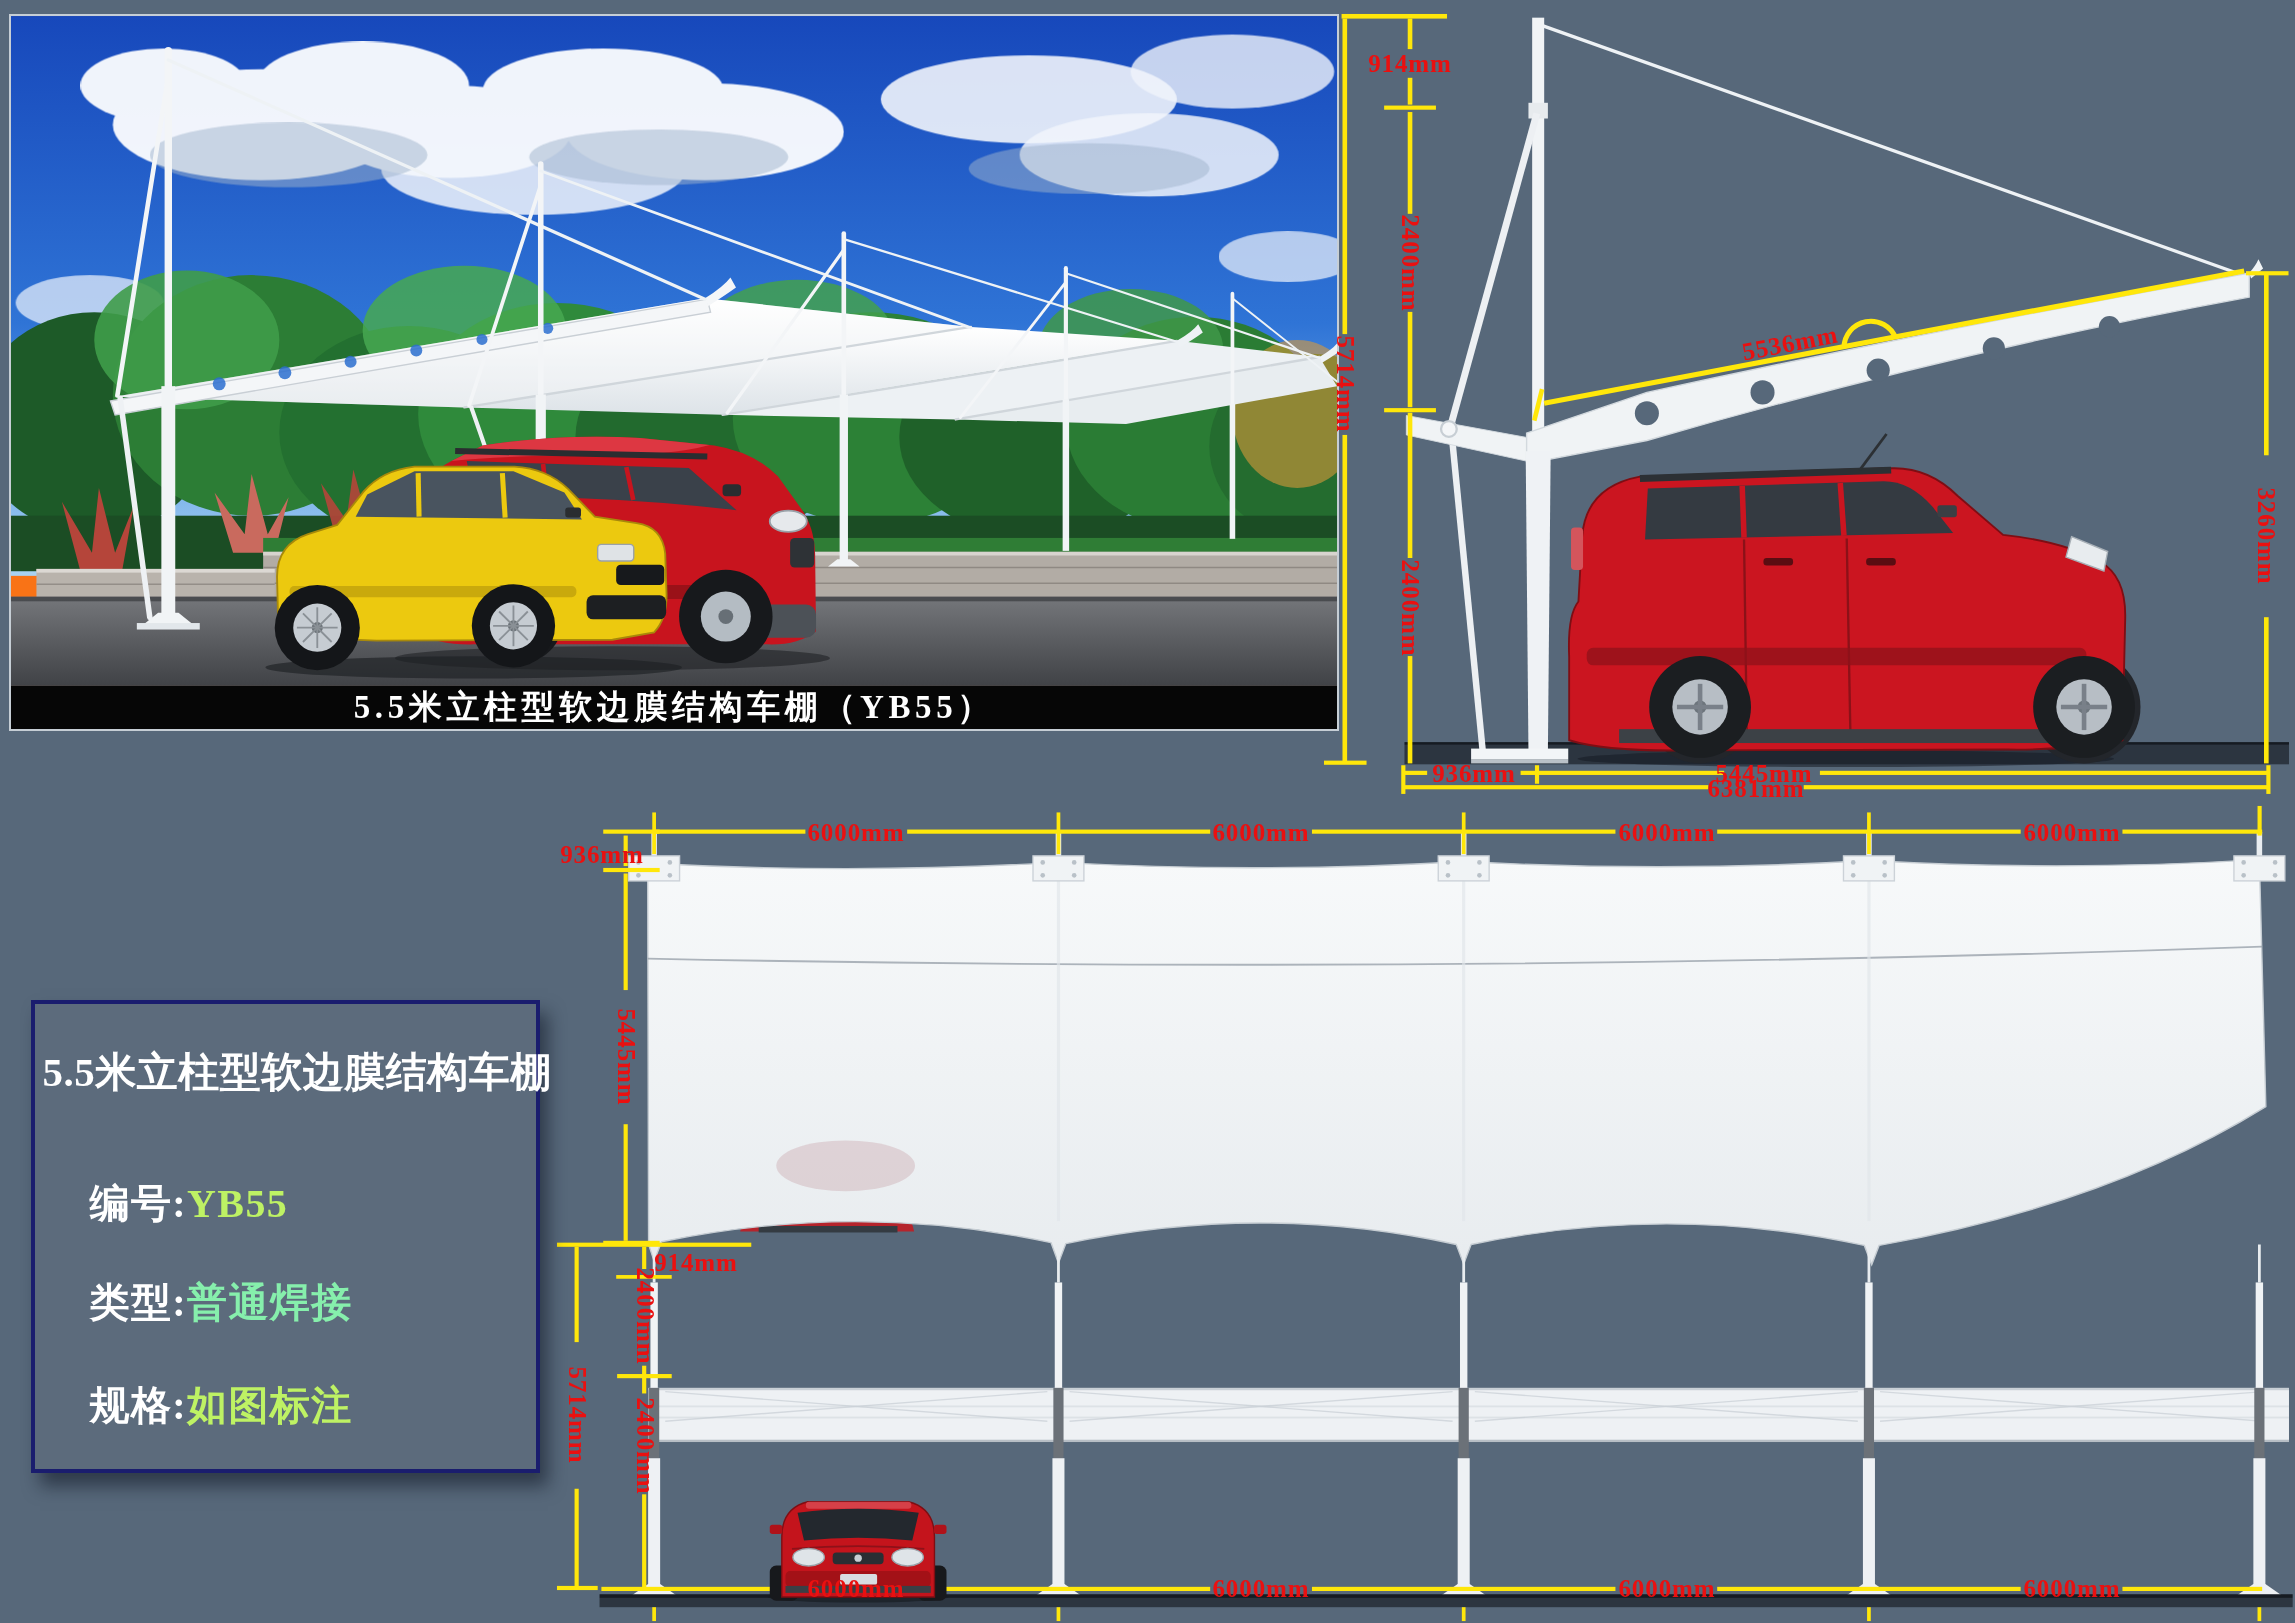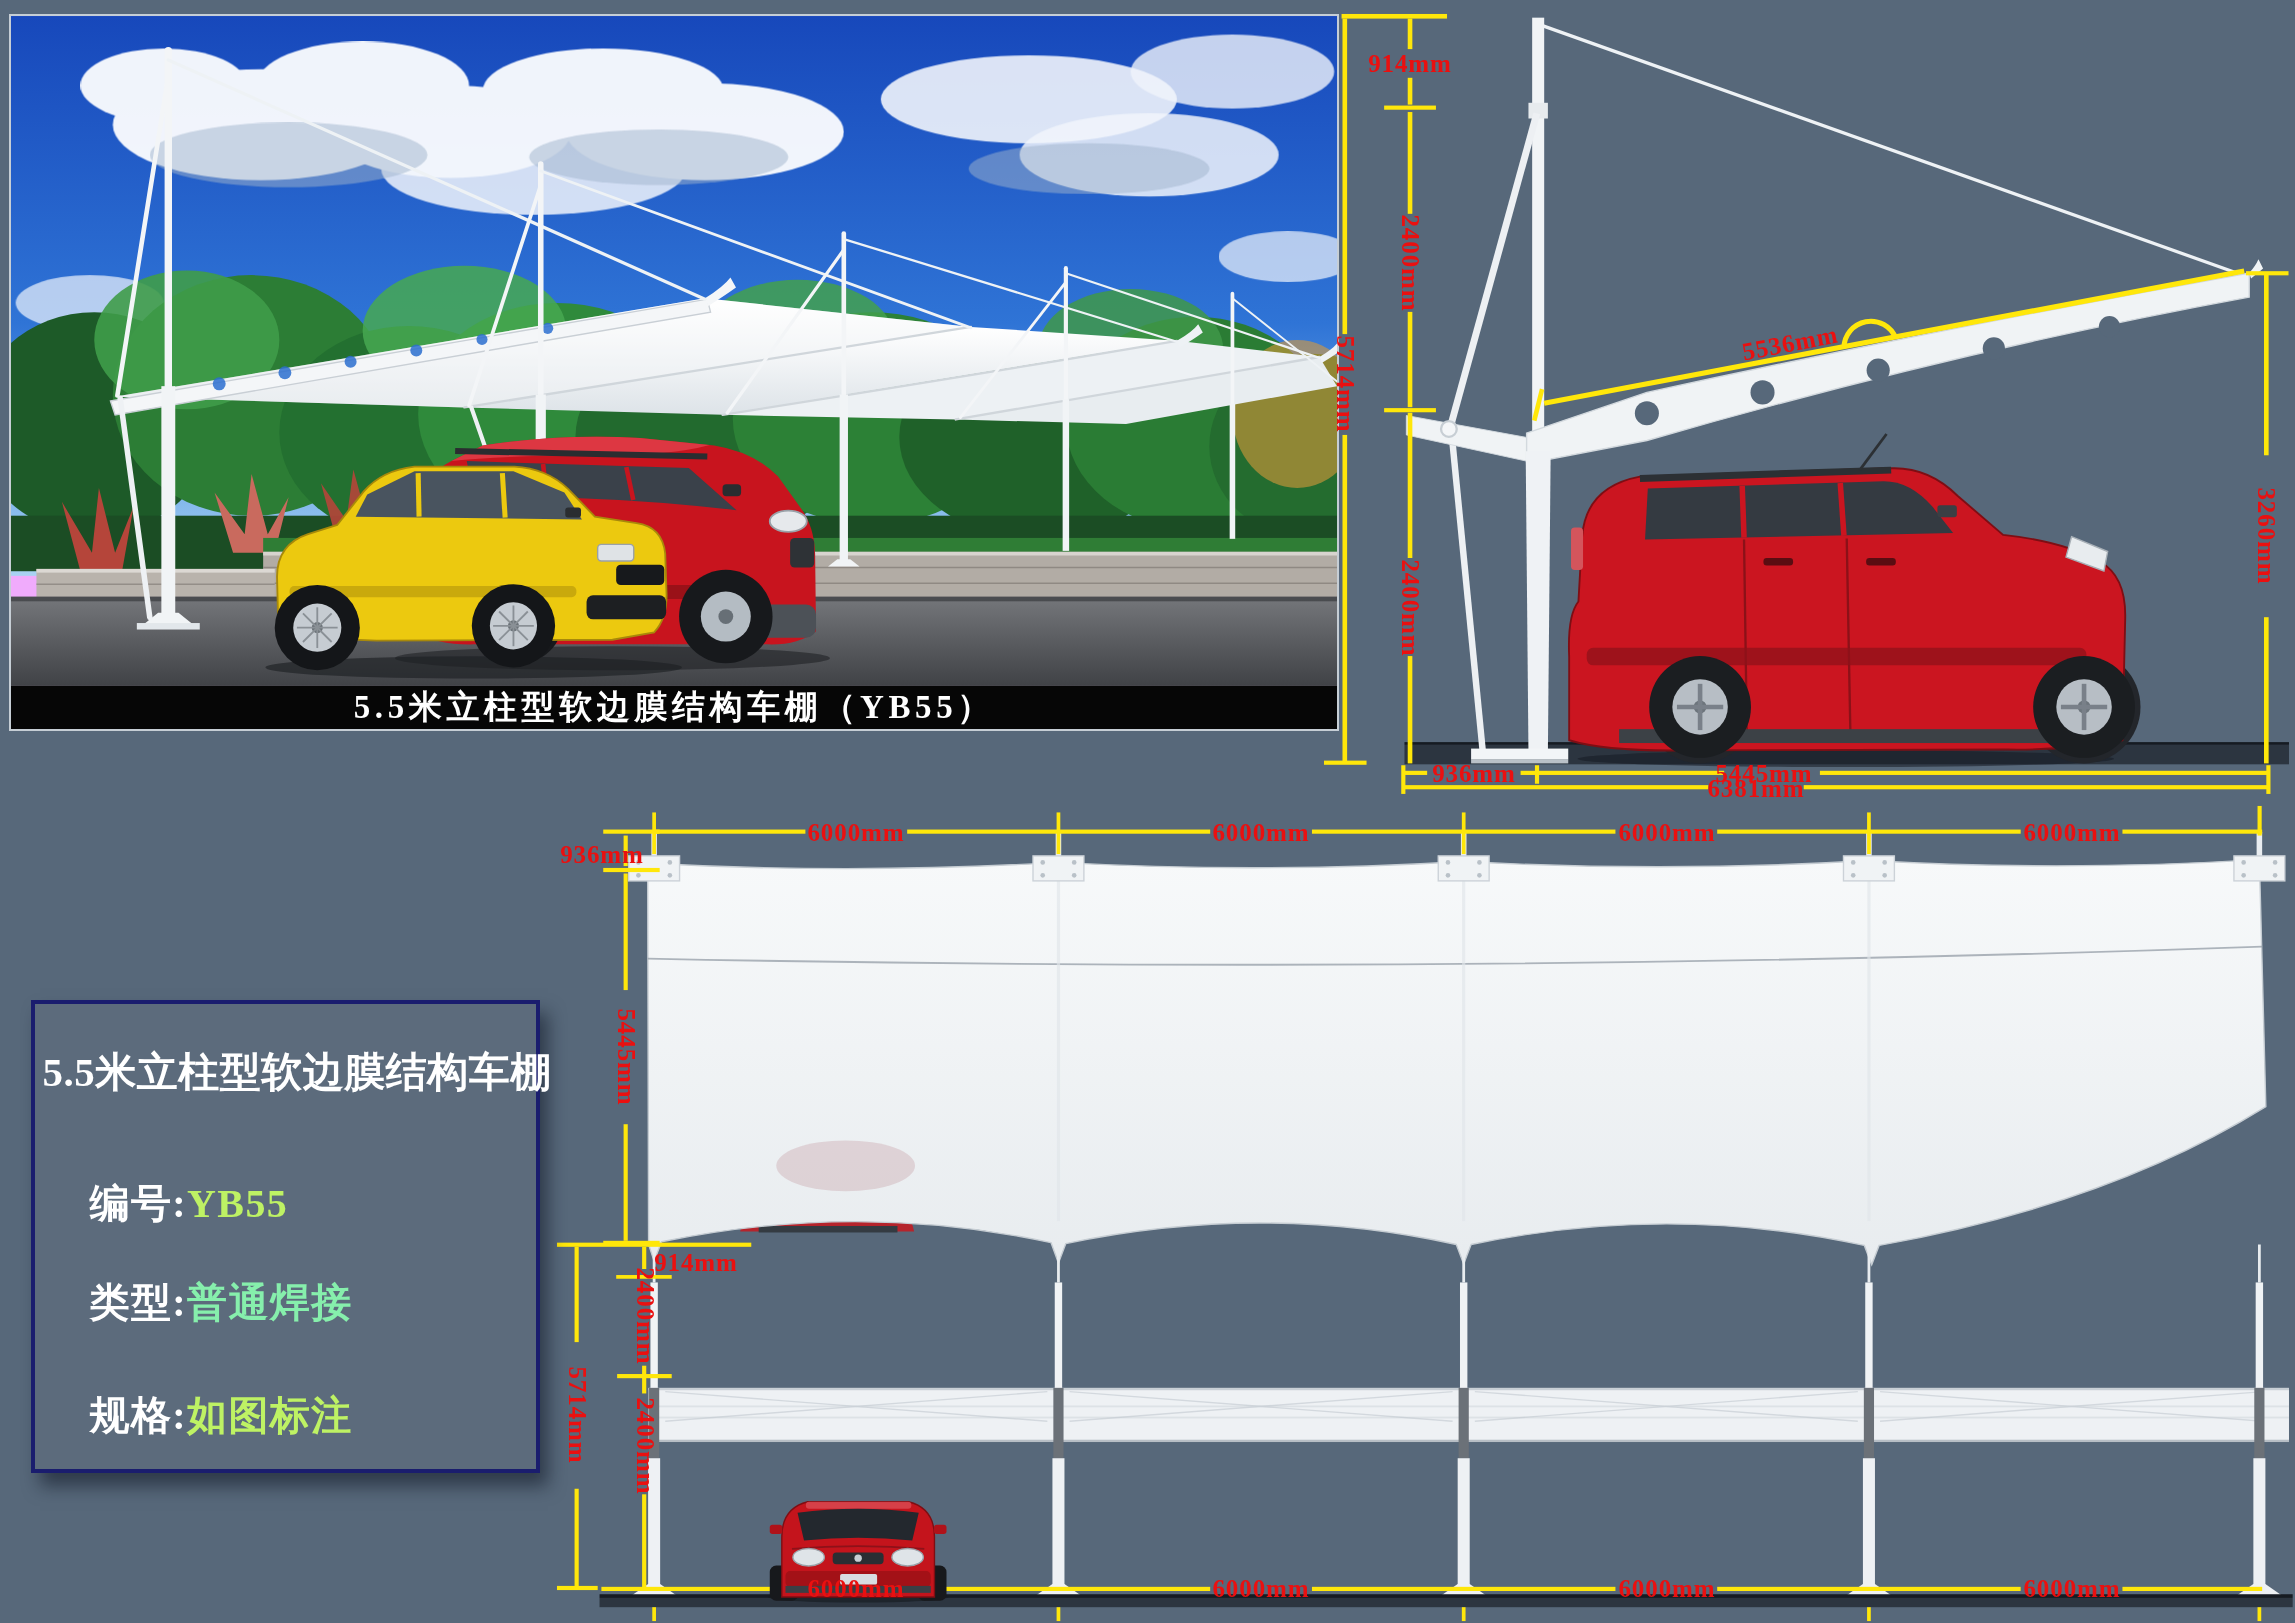--- a/index.html
+++ b/index.html
@@ -1,20 +1,20 @@
 <!DOCTYPE html>
 <html style="font-size:7.4px"><head>
 <meta charset="utf-8">
 <style>
   html,body{margin:0;padding:0;background:#3d4a58;}
   #page{position:relative;width:2295px;height:1623px;background:#57687a;overflow:hidden;
         font-family:"Liberation Serif","DejaVu Serif",serif;}
   
   .photo{position:absolute;left:9.3px;top:14px;width:1326px;height:713px;
-         border:2.3px solid #c6ced5;box-sizing:content-box;background:#f0abfc;}
+         border:2.3px solid #c6ced5;box-sizing:content-box;background:#f97316;}
   .photo svg{display:block;}
   .photo-caption{position:absolute;left:0;bottom:0;width:100%;height:43px;background:#060606;
                  color:#ffffff;font-weight:bold;font-size:33px;letter-spacing:4.6px;
                  display:flex;align-items:center;justify-content:center;white-space:nowrap;}
   
   #drawings{position:absolute;left:0;top:0;}
   
   .dim{position:absolute;color:#ea1010;font-weight:bold;font-size:25px;letter-spacing:0.9px;
        white-space:nowrap;transform:translate(-50%,-50%);line-height:1;}
   .dim.v{transform:translate(-50%,-50%) rotate(90deg);}
@@ -22,21 +22,21 @@
   
   .info-box{position:absolute;left:30.5px;top:1000px;width:501px;height:465px;
             background:#5c6b7c;border:4.2px solid #1a1d6e;
             box-shadow:9.3px 13px 16.7px rgba(12,20,34,.55);}
   .info-title{position:absolute;left:8px;top:41px;width:100%;text-align:center;color:#ffffff;
               font-weight:bold;font-size:41px;letter-spacing:0.5px;white-space:nowrap;}
   .info-row{position:absolute;left:55px;color:#ffffff;font-weight:bold;font-size:40px;
             letter-spacing:1.4px;white-space:nowrap;}
   .info-row .val{color:#bef264;}
   .info-row .val.red{color:#86efac;}
-  .r1{top:172px;} .r2{top:271px;} .r3{top:384px;}
+  .r1{top:172px;} .r2{top:271px;} .r3{top:374px;}
 </style>
 </head>
 <body>
 
 <div id="page">
 
   <div class="photo">
     <svg width="1326" height="670" viewBox="0 0 2866 1448">
       <defs>
         <linearGradient id="sky" x1="0" y1="0" x2="0" y2="1">

